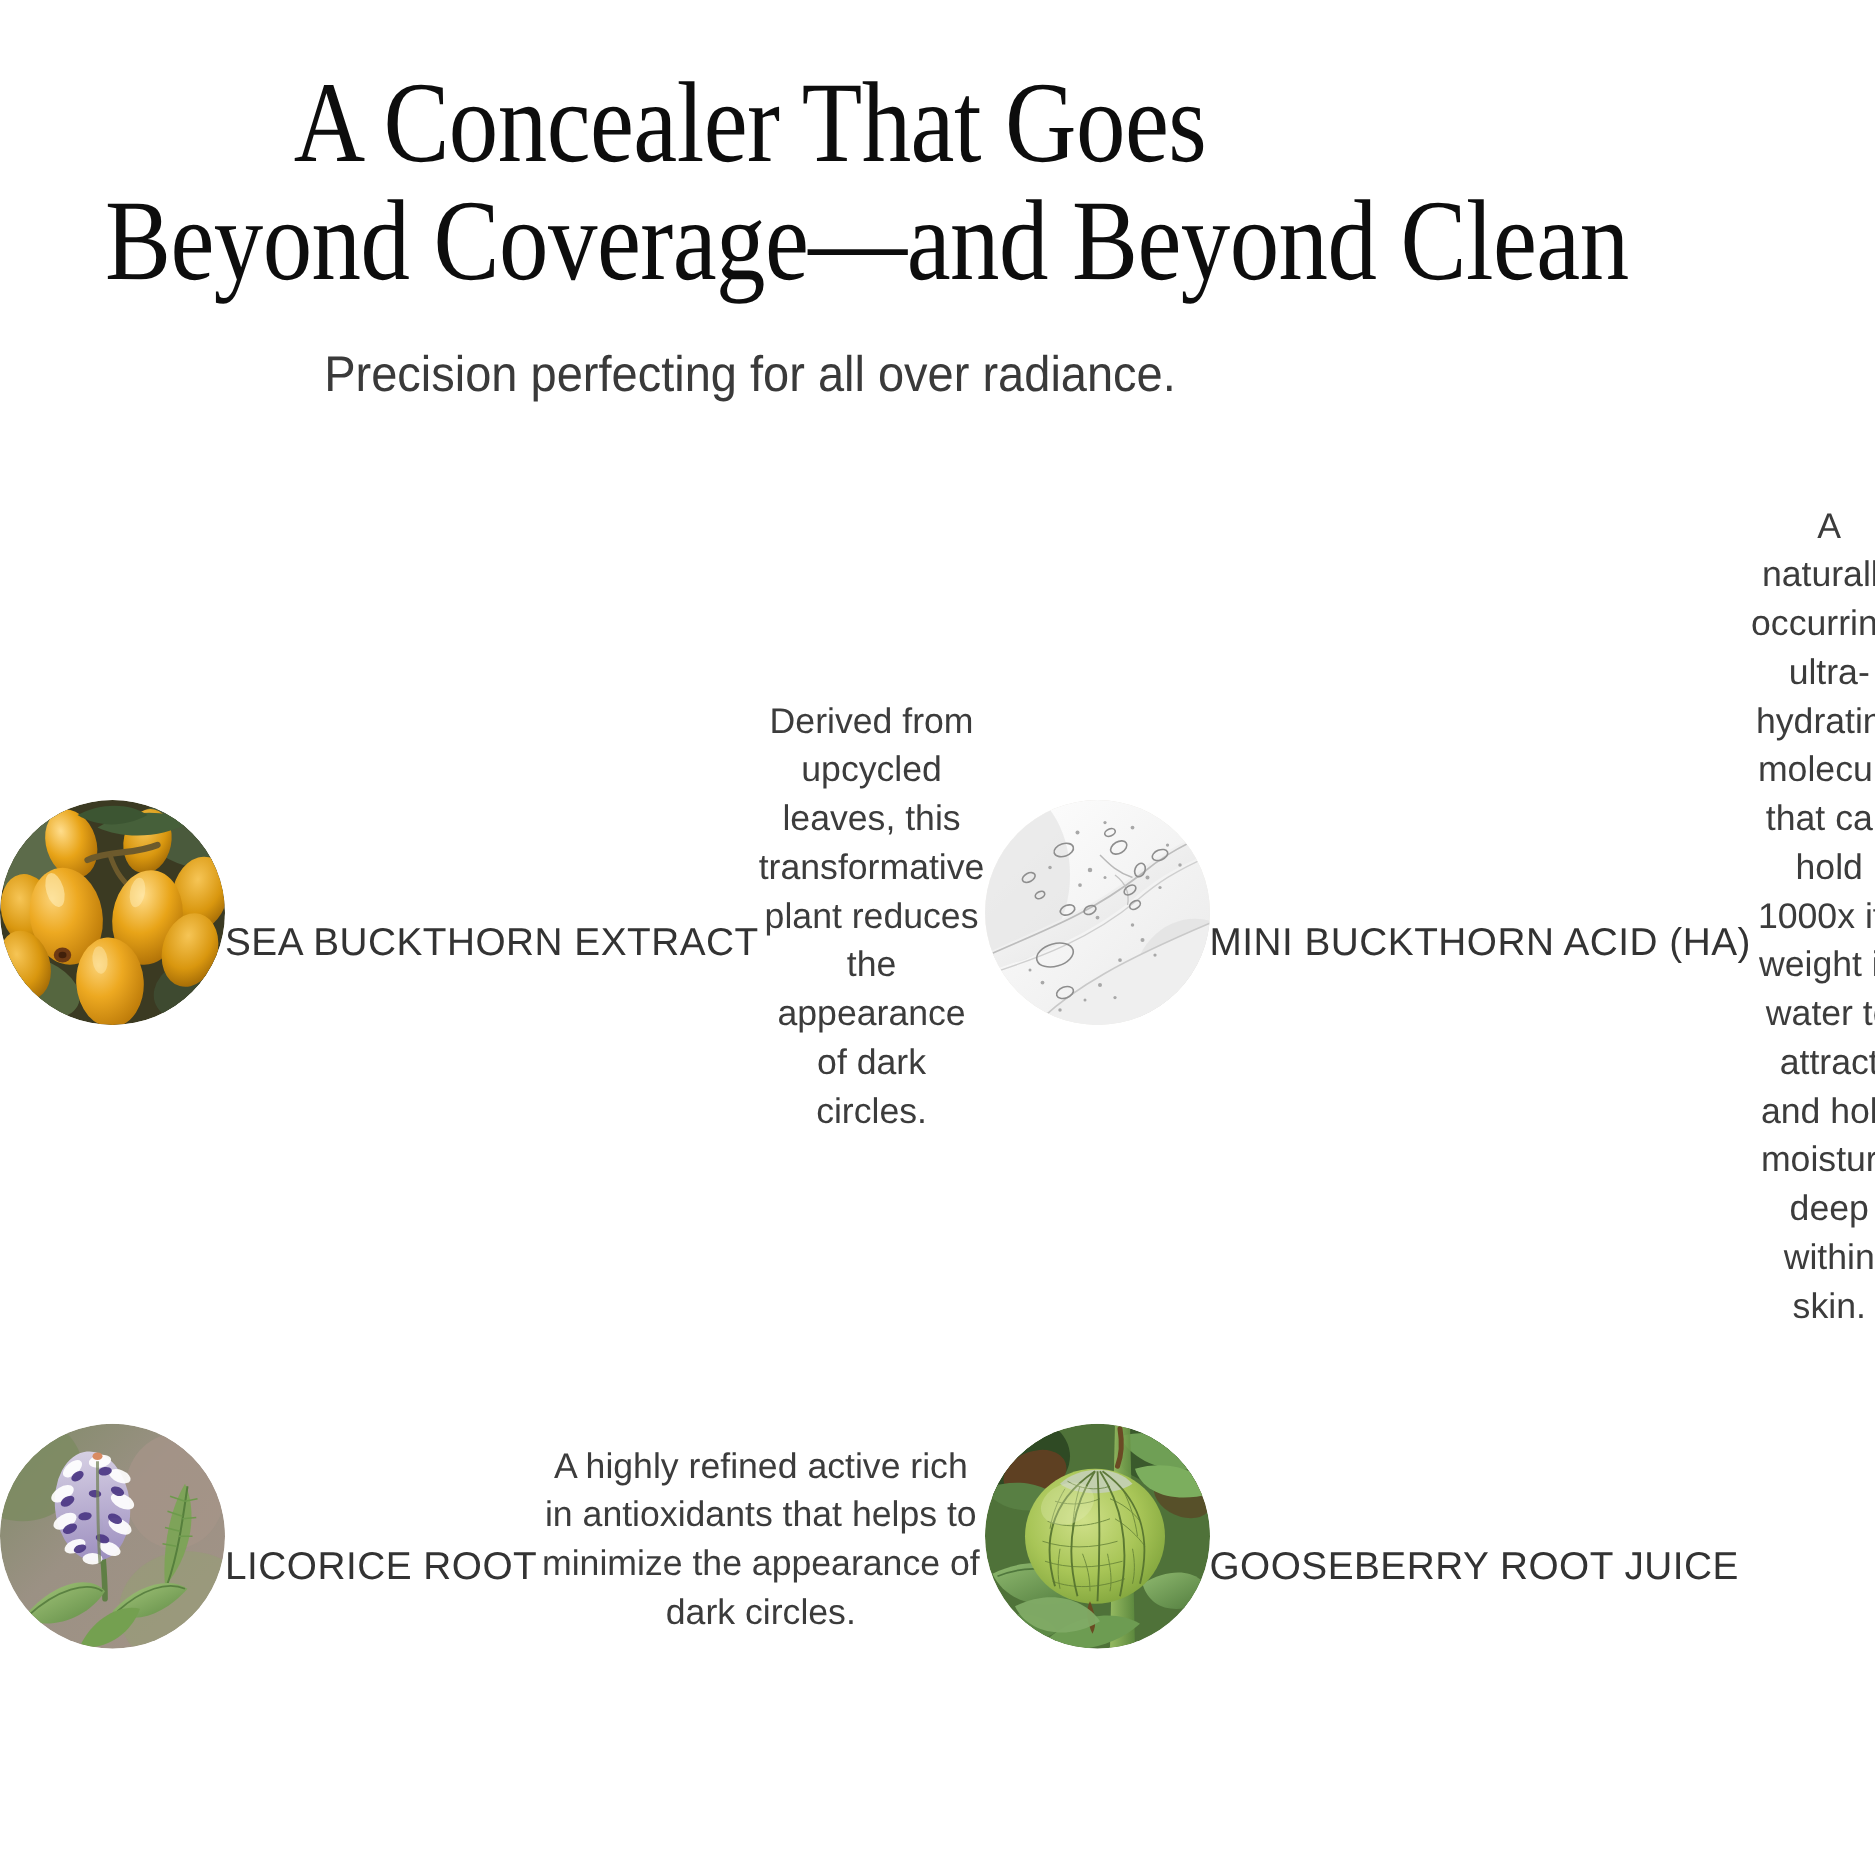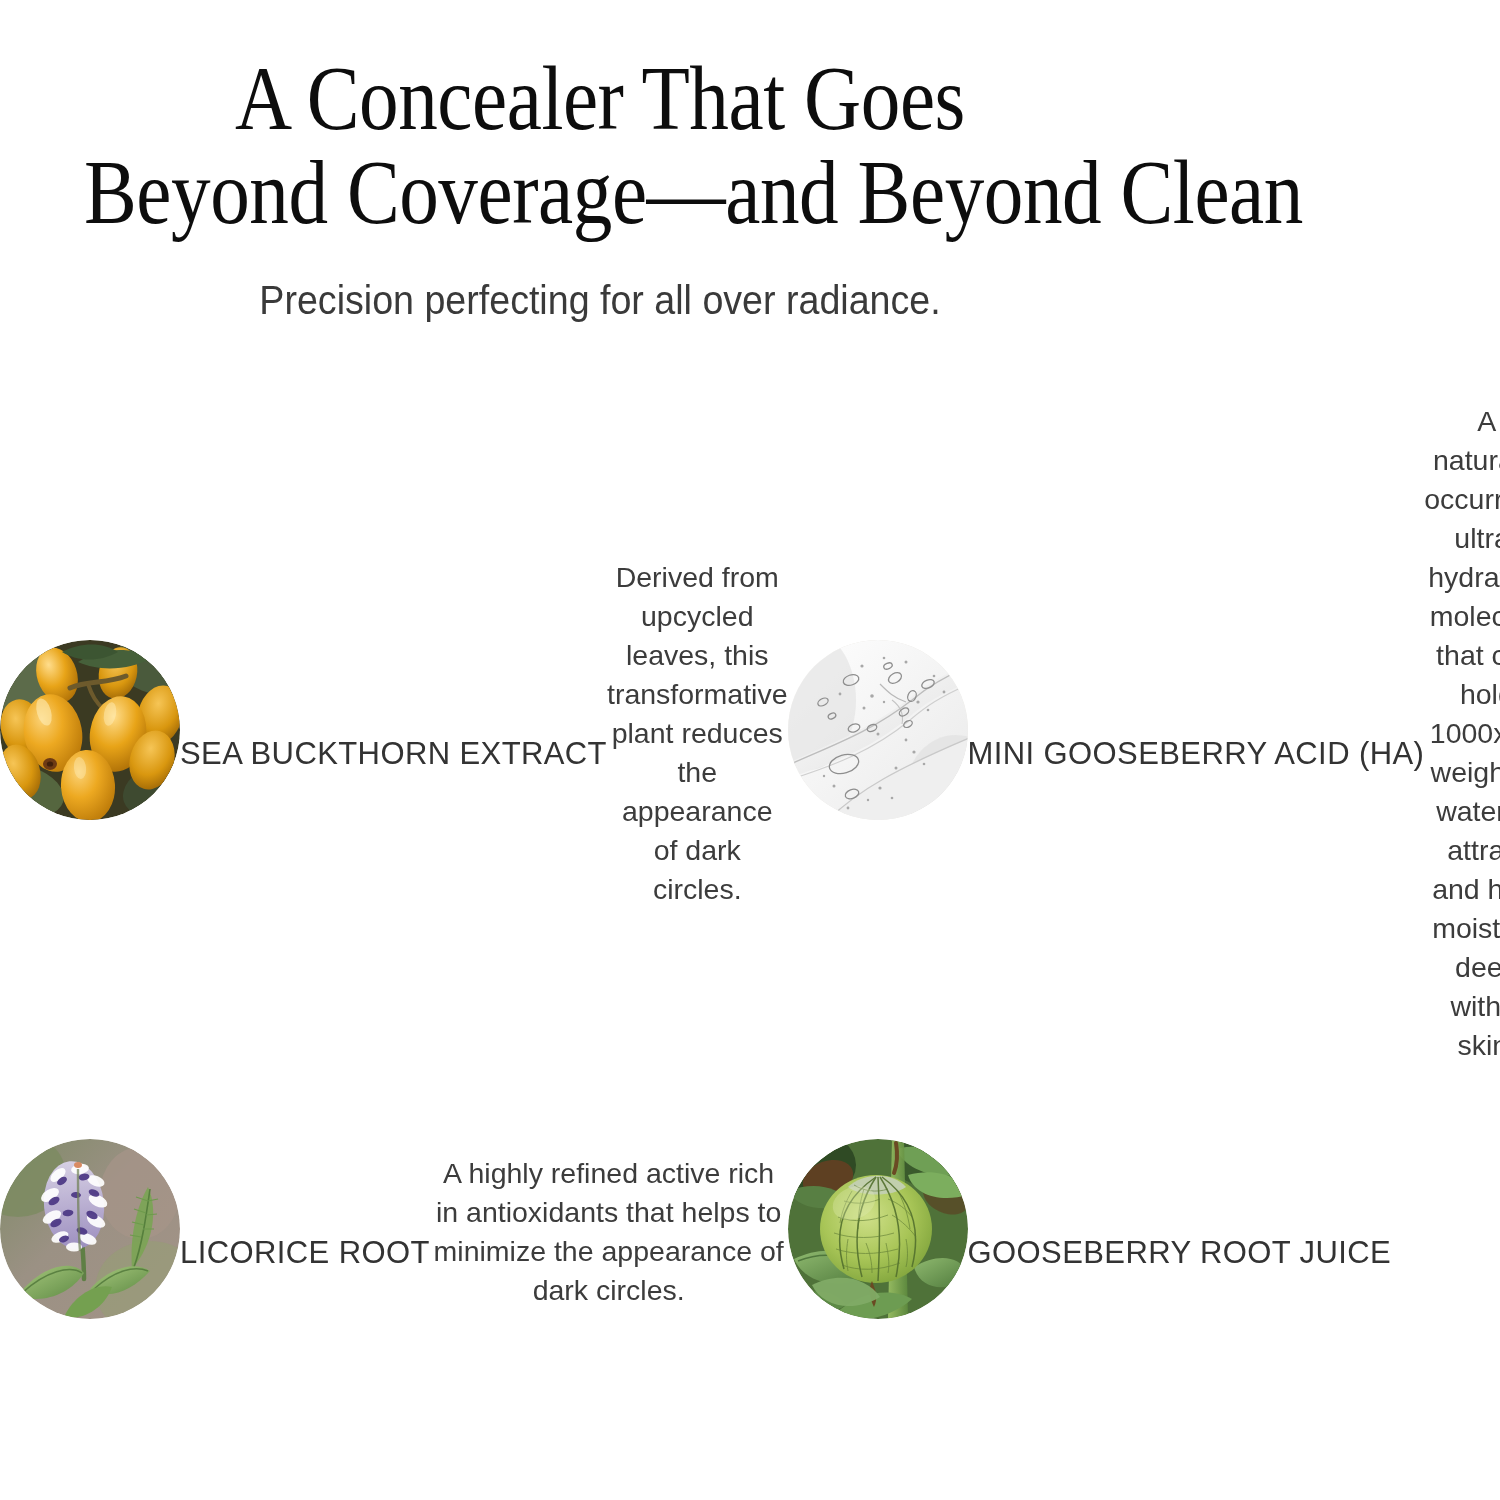--- a/index.html
+++ b/index.html
@@ -259,21 +259,21 @@
               <circle cx="46" cy="146" r="1.5"></circle>
                 <circle cx="36" cy="136" r="1.2"></circle>
               <circle cx="146" cy="36" r="1.3"></circle>
                 <circle cx="156" cy="52" r="1.4"></circle>
               <circle cx="80" cy="160" r="1.2"></circle>
                 <circle cx="60" cy="168" r="1.4"></circle>
             </g>
           </g>
         </svg>
       </div>
-      <div class="card-title">MINI GOOSEBERRY ACID (HA)</div>
+      <div class="card-title">MINI BUCKTHORN ACID (HA)</div>
       <div class="card-body">A naturally occurring, ultra-hydrating molecule that can hold 1000x its weight in water to attract and hold moisture deep within skin.</div>
     </div>
 
     <div class="card narrow">
       <div class="media">
         <svg viewBox="0 0 180 180" xmlns="http://www.w3.org/2000/svg">
           <defs>
             <clipPath id="c3">
                 <circle cx="90" cy="90" r="90"></circle>
               </clipPath>

